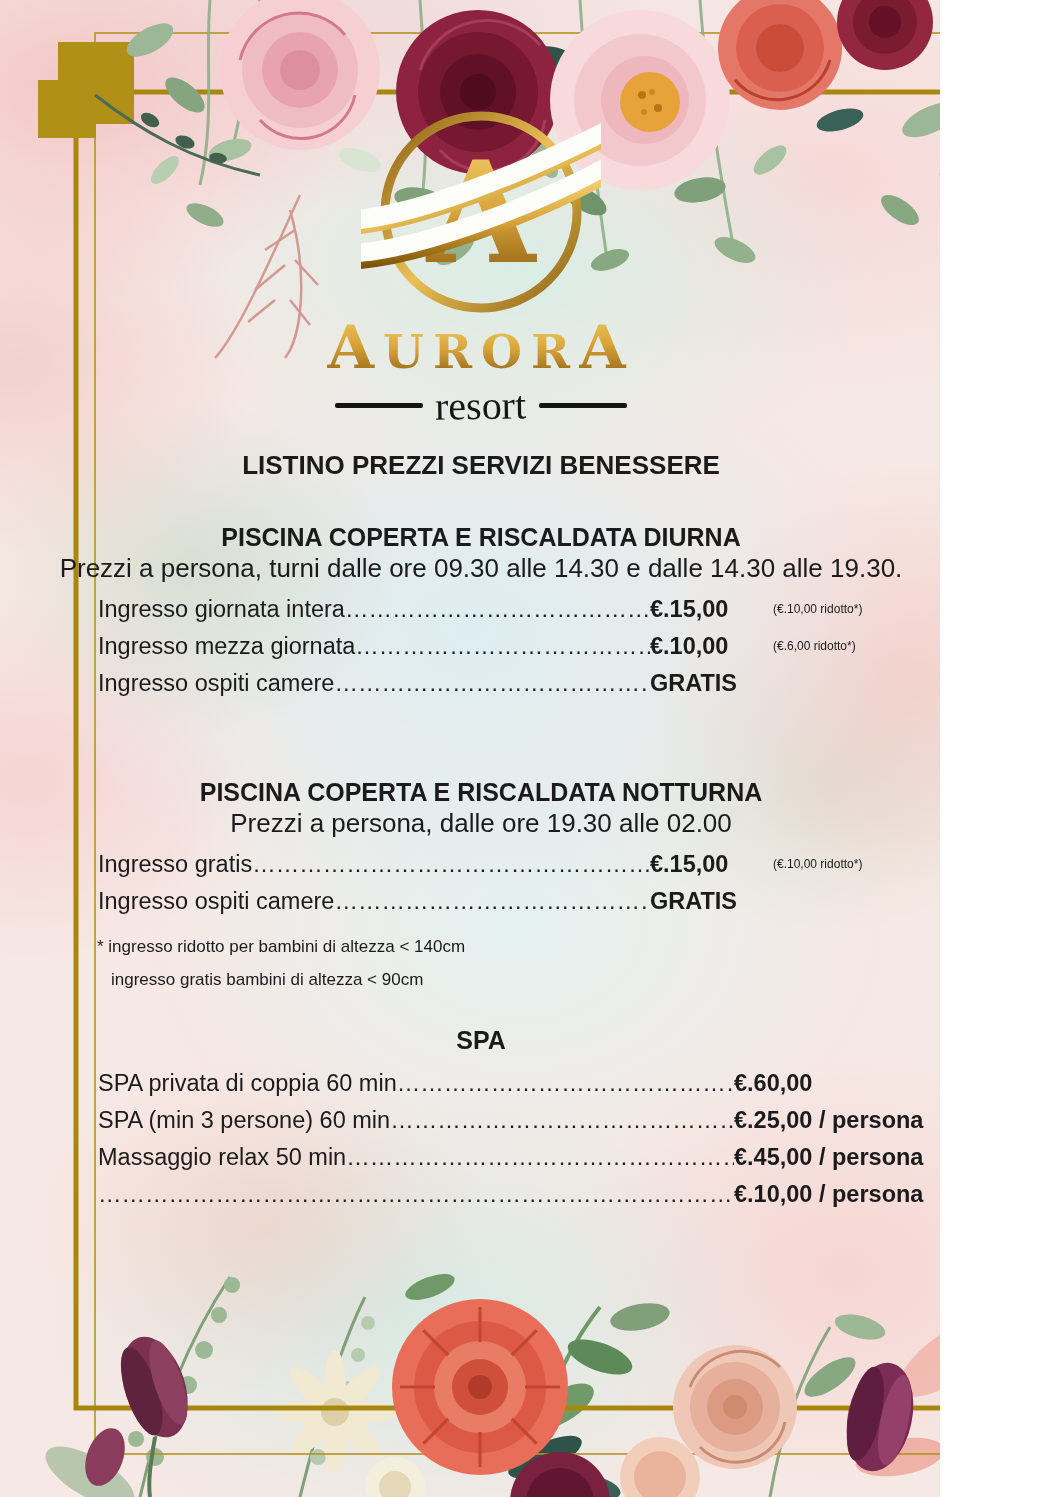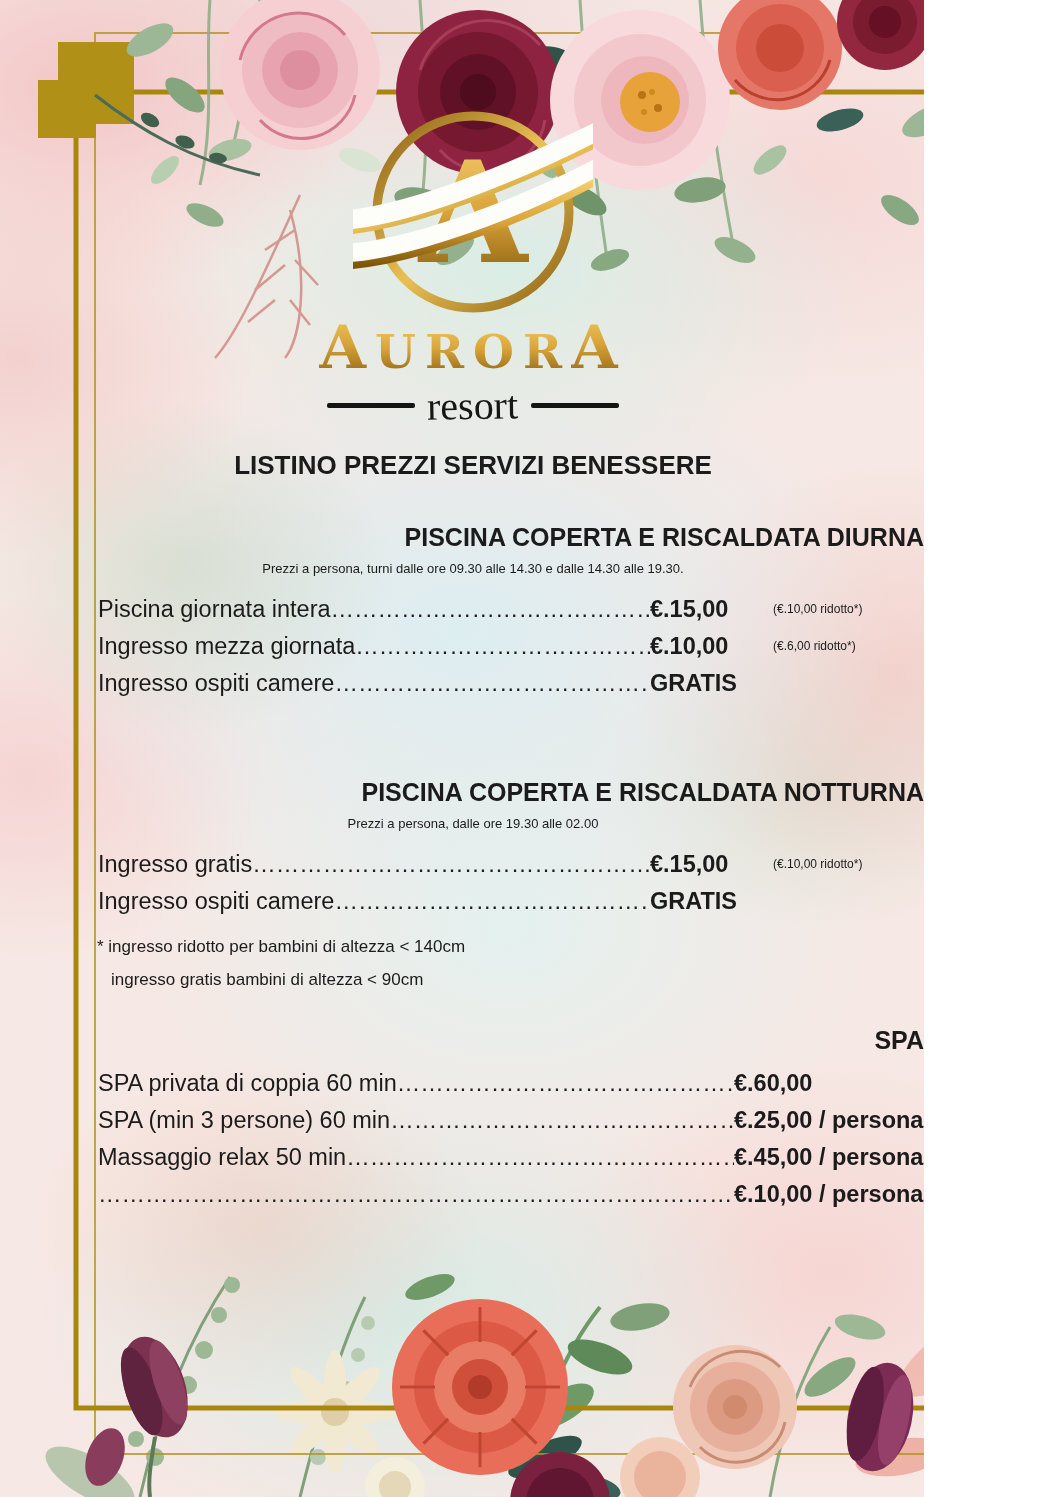--- a/index.html
+++ b/index.html
@@ -1,17 +1,17 @@
 <!DOCTYPE html>
 <html><head>
 <meta charset="utf-8">
 <style>
   html,body{margin:0;padding:0;width:1058px;height:1497px;overflow:hidden;
     font-family:"Liberation Sans",sans-serif;}
-  #page{position:relative;width:924px;height:1497px;overflow:hidden;background:#f6e8e4;}
+  #page{position:relative;width:924px;height:1497px;overflow:hidden;background:#f6e8e4;padding-left:16px;}
 
   
   #washes{position:absolute;inset:0;z-index:1;background:
     radial-gradient(420px 300px at 8% 6%, rgba(243,195,196,.9), rgba(243,195,196,0) 70%),
     radial-gradient(500px 260px at 38% 2%, rgba(238,214,216,.8), rgba(238,214,216,0) 70%),
     radial-gradient(520px 300px at 55% 18%, rgba(214,238,229,.9), rgba(214,238,229,0) 70%),
     radial-gradient(480px 300px at 88% 12%, rgba(246,214,213,.85), rgba(246,214,213,0) 70%),
     radial-gradient(340px 280px at 2% 24%, rgba(240,185,185,.5), rgba(240,185,185,0) 70%),
     radial-gradient(300px 240px at 20% 38%, rgba(178,203,172,.35), rgba(178,203,172,0) 70%),
     radial-gradient(600px 420px at 50% 42%, rgba(219,238,242,.95), rgba(219,238,242,0) 72%),
@@ -39,22 +39,22 @@
     -webkit-background-clip:text;background-clip:text;color:transparent;}
   #brand-word .cap{font-size:60px;}
   #brand-word .mid{font-size:47px;}
   #brand-sub{top:382px;display:flex;justify-content:center;align-items:center;gap:12px;}
   #brand-sub .rule{width:88px;height:5px;background:#141414;border-radius:2px;}
   #brand-sub .script{font-family:cursive;font-size:40px;color:#161616;transform:rotate(-1deg);}
 
   
   #page-title{top:450px;font-size:26px;font-weight:700;}
   .section{position:absolute;left:0;width:100%;box-sizing:border-box;}
-  .sec-heading{text-align:right;font-size:25px;font-weight:700;line-height:32px;margin-bottom:2px;padding-left:22px;}
-  .sec-sub{text-align:center;font-size:13px;line-height:27px;padding-left:22px;}
+  .sec-heading{text-align:center;font-size:25px;font-weight:700;line-height:32px;margin-bottom:2px;padding-left:22px;}
+  .sec-sub{text-align:center;font-size:26px;line-height:27px;padding-left:22px;}
   .rows{margin-top:9px;padding-left:98px;}
   .price-row{position:relative;white-space:nowrap;line-height:37px;font-size:23.5px;}
   .lead{display:inline-flex;align-items:baseline;overflow:hidden;width:552px;vertical-align:baseline;}
   .sec-spa .lead{width:636px;}
   .lead .label{flex:0 0 auto;}
   .lead .dots{flex:1 1 auto;overflow:hidden;}
   .price{font-weight:700;}
   .note{position:absolute;left:675px;font-size:12px;font-weight:400;}
   #footnote{top:930px;padding-left:97px;font-size:17px;line-height:33px;}
   #footnote .fn2{padding-left:14px;}
@@ -302,21 +302,21 @@
     </div>
 
     <div id="page-title" class="centered">LISTINO PREZZI SERVIZI BENESSERE</div>
 
     <div id="section-1" class="section">
       <div class="sec-heading">PISCINA COPERTA E RISCALDATA DIURNA</div>
       <div class="sec-sub">Prezzi a persona, turni dalle ore 09.30 alle 14.30 e dalle 14.30 alle 19.30.</div>
       <div class="rows">
         <div class="price-row">
           <span class="lead">
-              <span class="label">Piscina giornata intera</span>
+              <span class="label">Ingresso giornata intera</span>
               <span class="dots">………………………………………………………………………………………………</span>
             </span><span class="price">€.15,00</span><span class="note">(€.10,00 ridotto*)</span>
         </div>
         <div class="price-row">
           <span class="lead">
               <span class="label">Ingresso mezza giornata</span>
               <span class="dots">………………………………………………………………………………………………</span>
             </span><span class="price">€.10,00</span><span class="note">(€.6,00 ridotto*)</span>
         </div>
         <div class="price-row">

